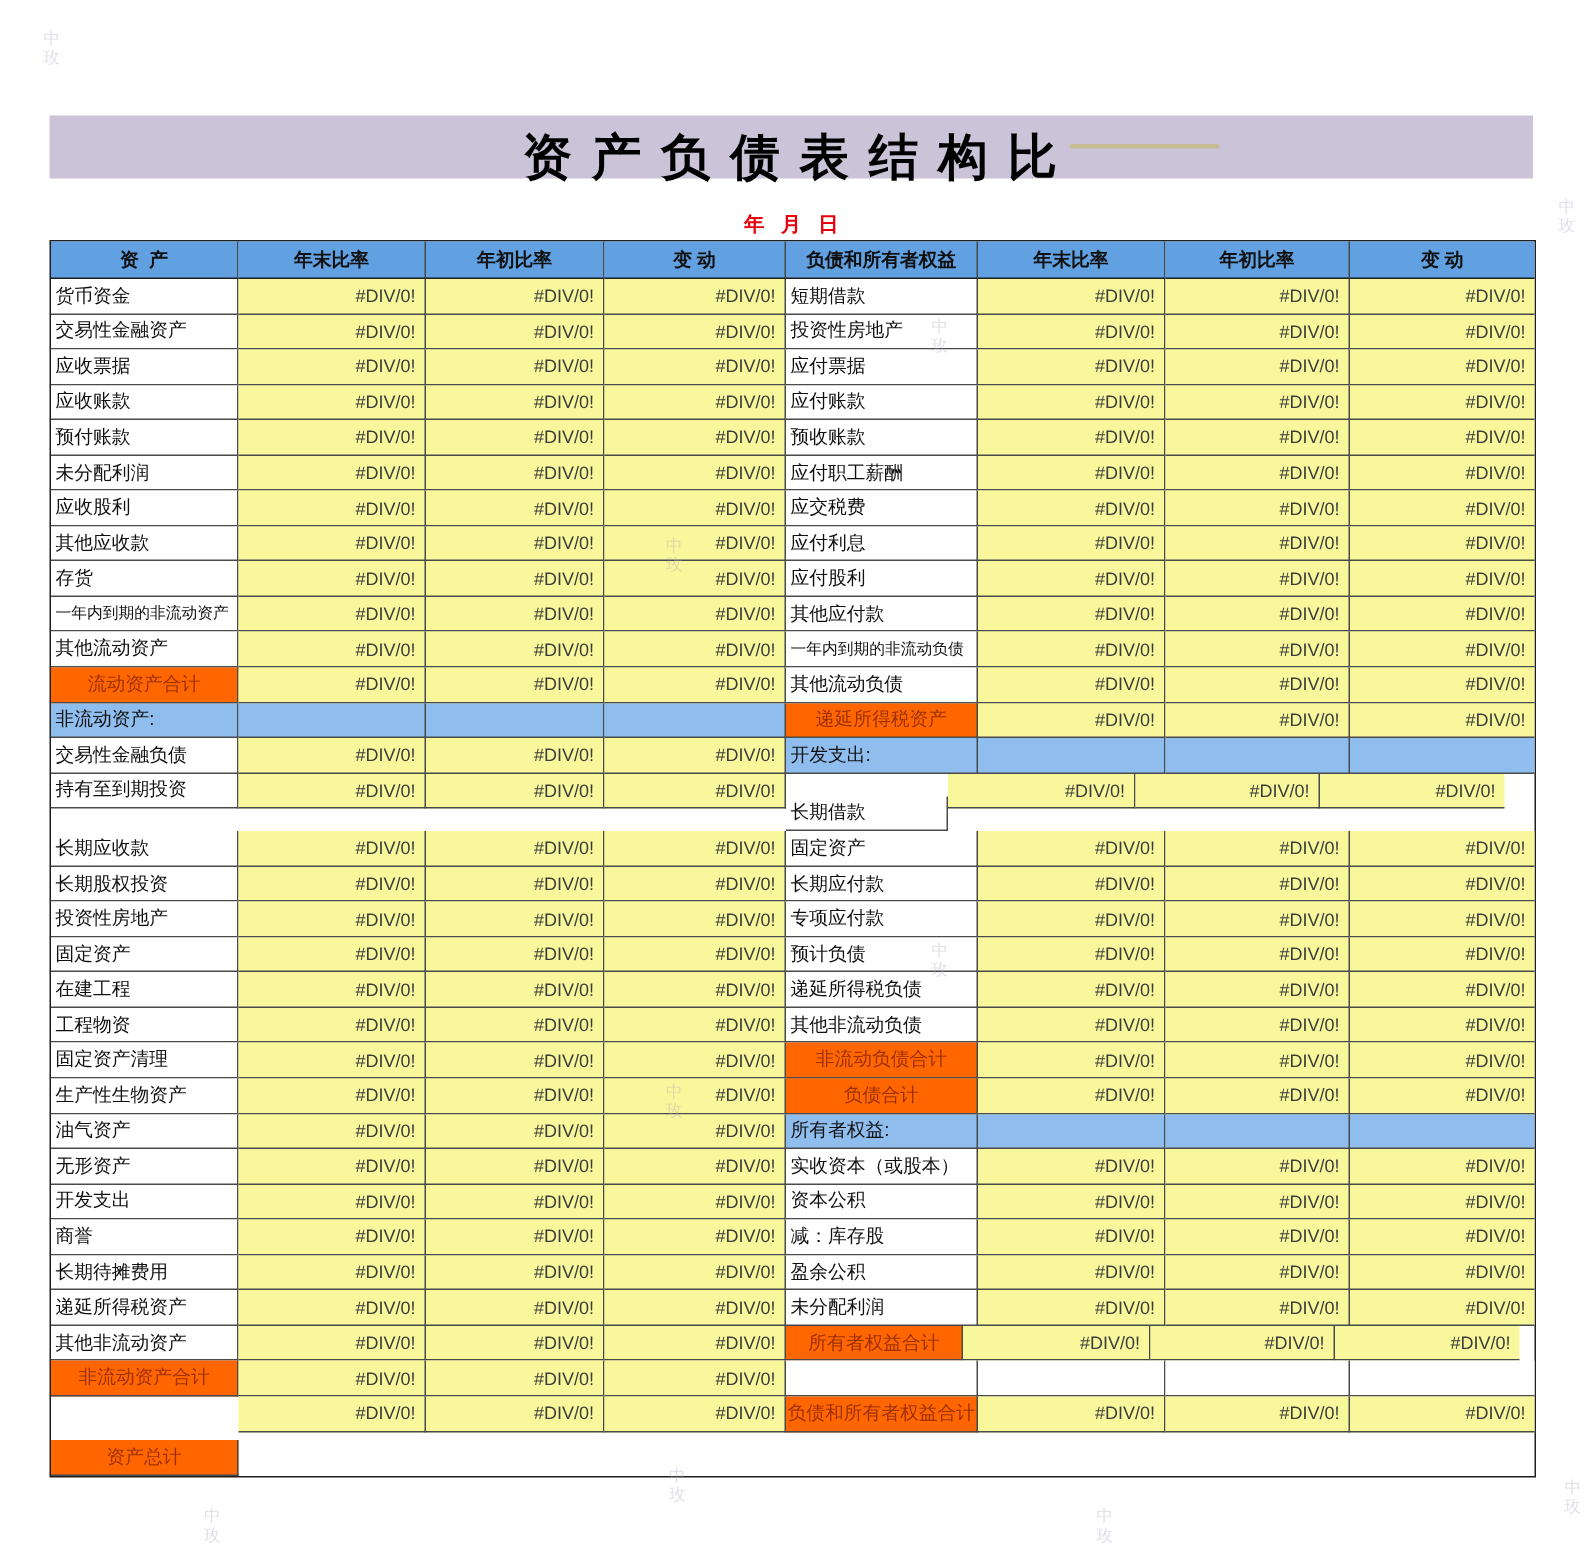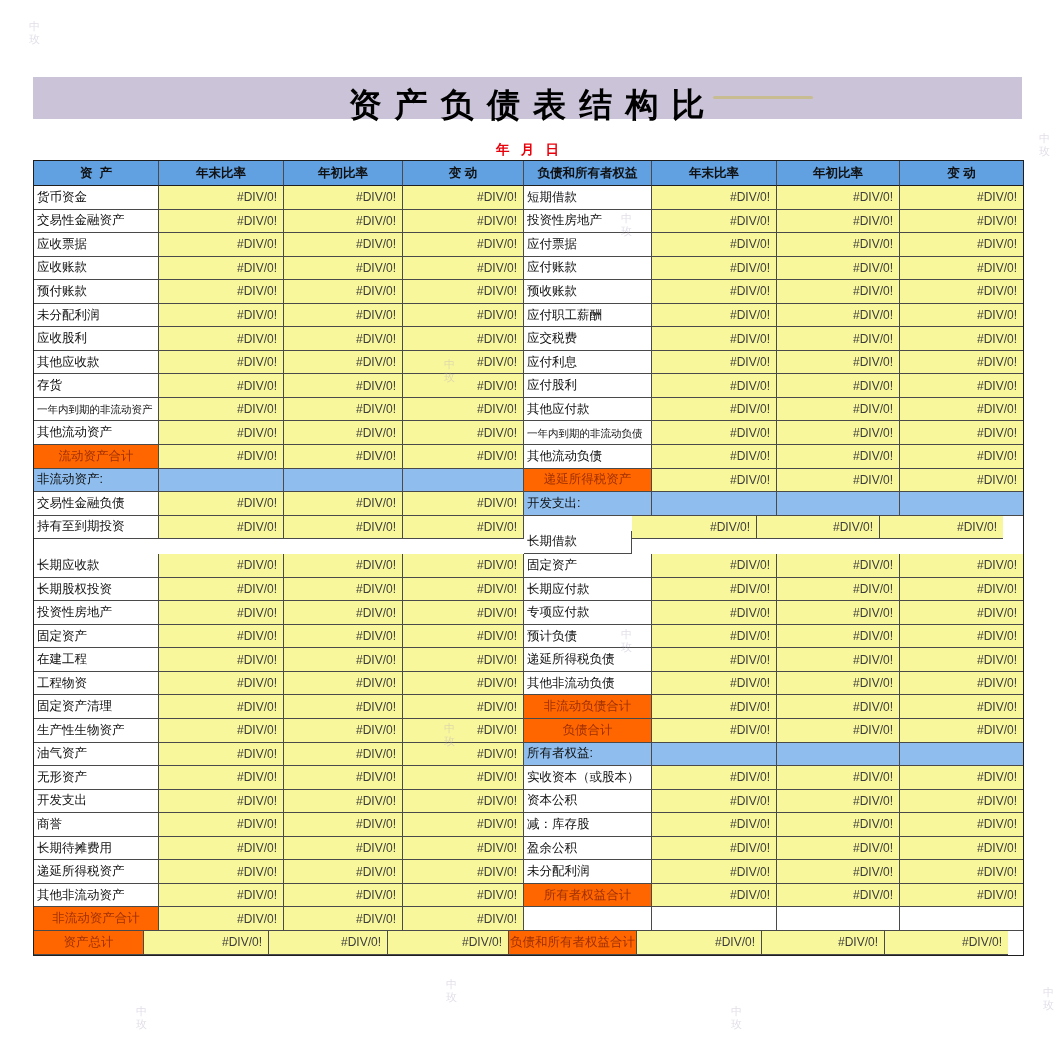--- a/index.html
+++ b/index.html
@@ -369,37 +369,37 @@
         <div class="cell label" style="width: 128px;">未分配利润</div>
         <div class="cell value" style="width: 125px;">#DIV/0!</div>
         <div class="cell value" style="width: 123px;">#DIV/0!</div>
         <div class="cell value" style="width: 123px;">#DIV/0!</div>
       </div>
       <div class="row">
         <div class="cell label" style="width: 125px;">其他非流动资产</div>
         <div class="cell value" style="width: 125px;">#DIV/0!</div>
         <div class="cell value" style="width: 119px;">#DIV/0!</div>
         <div class="cell value" style="width: 121px;">#DIV/0!</div>
-        <div class="cell label total-cell" style="width: 128px;">所有者权益合计</div>
+        <div class="cell label total-cell" style="width: 118px;">所有者权益合计</div>
         <div class="cell value" style="width: 125px;">#DIV/0!</div>
         <div class="cell value" style="width: 123px;">#DIV/0!</div>
         <div class="cell value" style="width: 123px;">#DIV/0!</div>
       </div>
       <div class="row">
         <div class="cell label total-cell" style="width: 125px;">非流动资产合计</div>
         <div class="cell value" style="width: 125px;">#DIV/0!</div>
         <div class="cell value" style="width: 119px;">#DIV/0!</div>
         <div class="cell value" style="width: 121px;">#DIV/0!</div>
         <div class="cell label" style="width: 128px;"></div>
         <div class="cell empty-cell" style="width: 125px;"></div>
         <div class="cell empty-cell" style="width: 123px;"></div>
         <div class="cell empty-cell" style="width: 123px;"></div>
       </div>
       <div class="row">
-        <div class="cell label total-cell" style="width: 110px;">资产总计</div>
+        <div class="cell label total-cell" style="width: 125px; margin-top: 29px;">资产总计</div>
         <div class="cell value" style="width: 125px;">#DIV/0!</div>
         <div class="cell value" style="width: 119px;">#DIV/0!</div>
         <div class="cell value" style="width: 121px;">#DIV/0!</div>
         <div class="cell label total-cell" style="width: 128px;">负债和所有者权益合计</div>
         <div class="cell value" style="width: 125px;">#DIV/0!</div>
         <div class="cell value" style="width: 123px;">#DIV/0!</div>
         <div class="cell value" style="width: 123px;">#DIV/0!</div>
       </div>
     </div>
 

